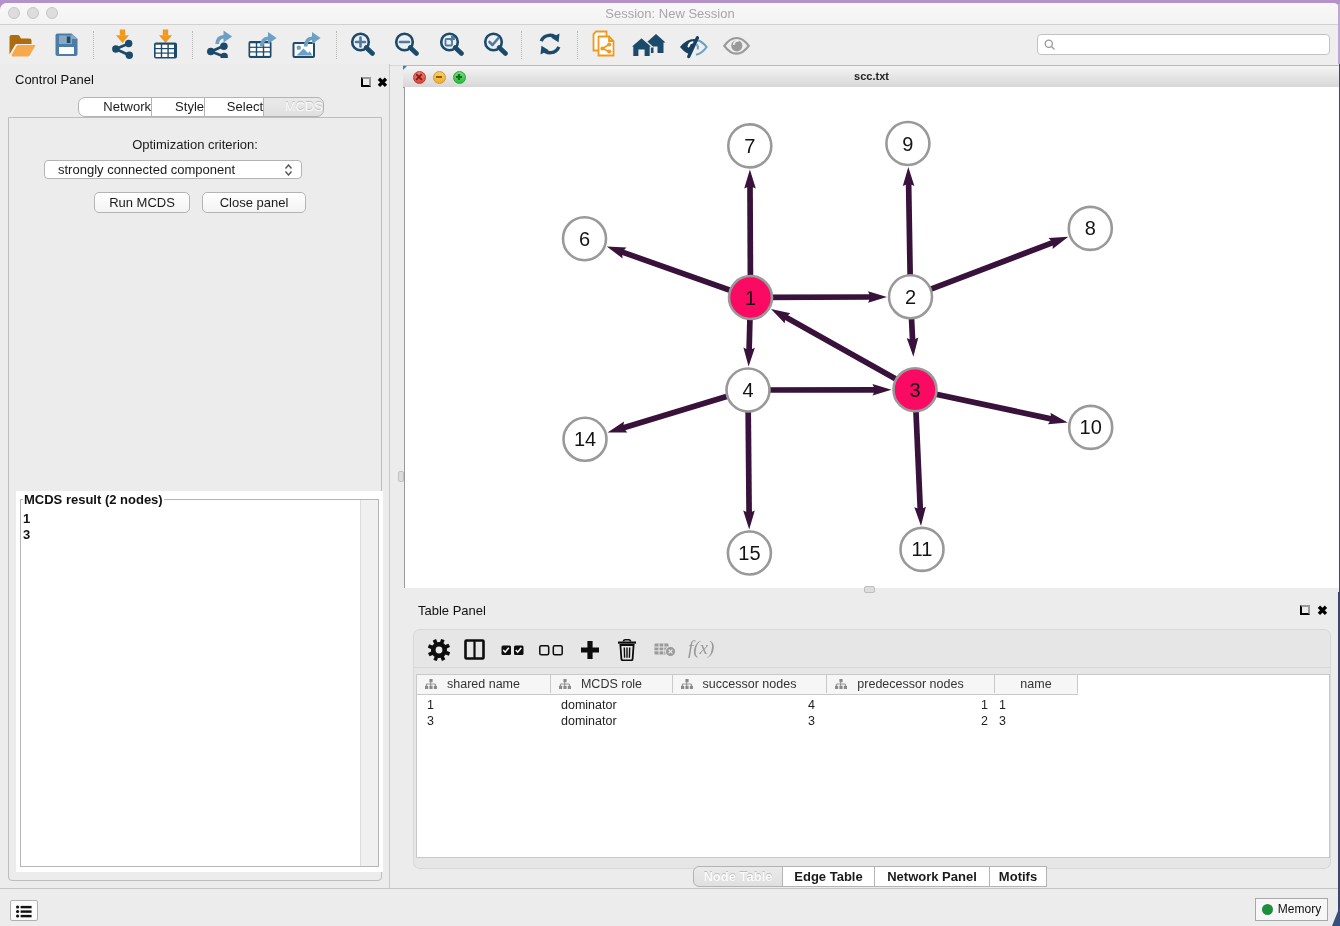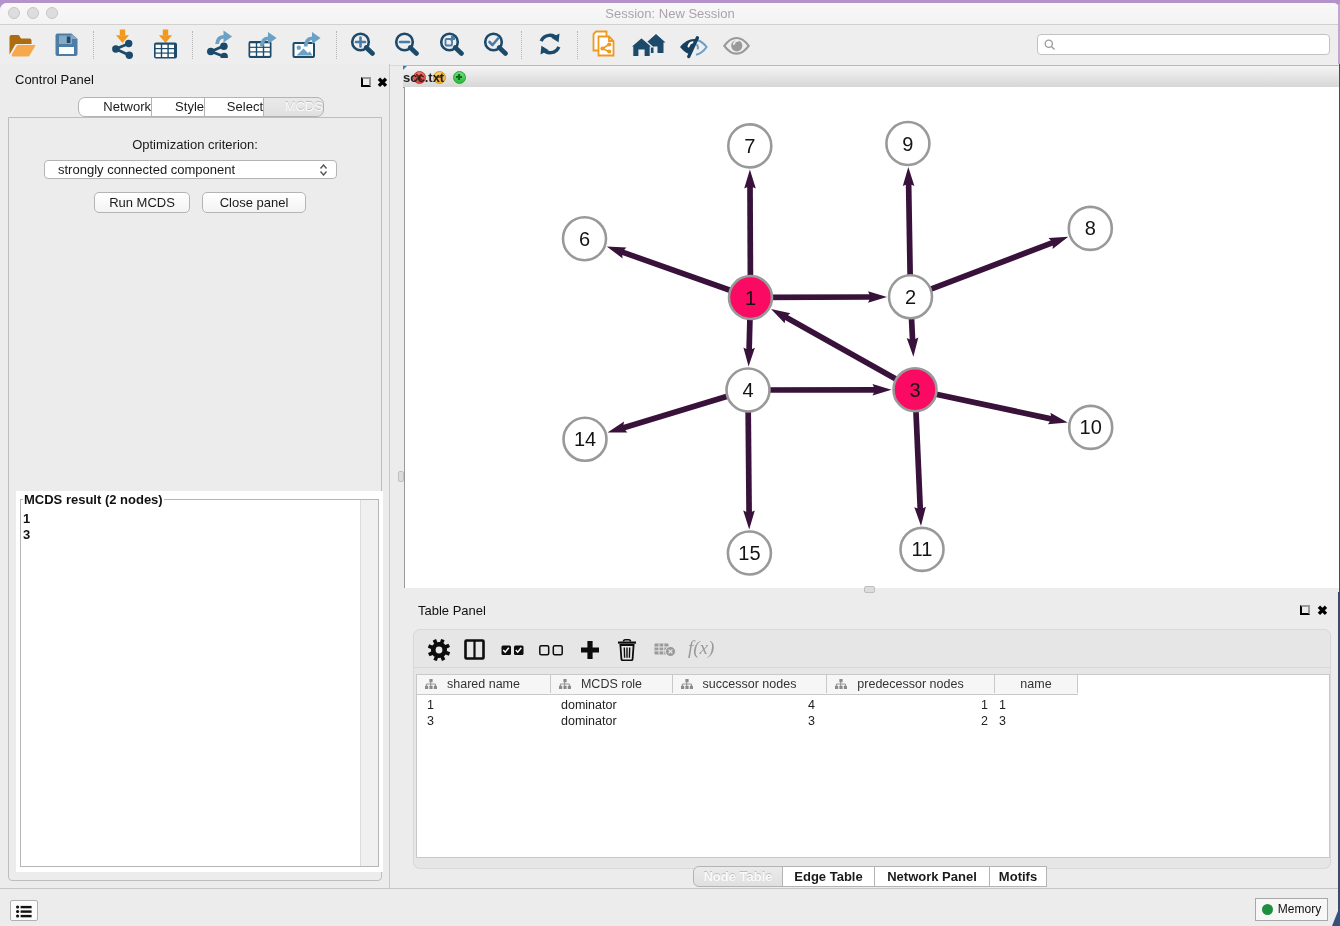--- a/index.html
+++ b/index.html
@@ -17,31 +17,31 @@
 #searchbox{left:1037px;top:9px;width:293px;height:21px;background:#fff;border:1px solid #c2c2c2;border-radius:4px;box-sizing:border-box;}
 
 #cpanel{left:0;top:61px;width:390px;height:824px;background:#ececec;border-right:1px solid #c9c9c9;box-sizing:border-box;}
 #cpanel h1{position:absolute;left:15px;top:8px;margin:0;font-size:13px;font-weight:normal;color:#111;}
 .floaticon{position:absolute;width:10px;height:10px;border:2px solid #000;border-top-color:#9a9a9a;border-right-color:#9a9a9a;box-sizing:border-box;}
 .xicon{position:absolute;font-size:13px;font-weight:bold;color:#000;line-height:1;}
 #cptabs{position:absolute;left:78px;top:33px;height:20px;}
 .tab{position:absolute;top:0;height:18px;background:#fff;border:1px solid #b3b3b3;box-sizing:content-box;text-align:right;font-size:13px;color:#1a1a1a;line-height:18px;}
 #cpbox{position:absolute;left:8px;top:53px;width:374px;height:764px;border:1px solid #bdbdbd;box-sizing:border-box;border-radius:0 0 4px 4px;}
 #optlabel{position:absolute;left:0;width:390px;top:73px;text-align:center;font-size:13px;color:#1a1a1a;}
-#cselect{position:absolute;left:44px;top:96px;width:293px;height:19px;background:#fff;border:1px solid #b4b4b4;border-radius:4px;box-sizing:border-box;font-size:13px;color:#1a1a1a;line-height:17px;padding-left:13px;}
+#cselect{position:absolute;left:44px;top:96px;width:258px;height:19px;background:#fff;border:1px solid #b4b4b4;border-radius:4px;box-sizing:border-box;font-size:13px;color:#1a1a1a;line-height:17px;padding-left:13px;}
 .btn{position:absolute;top:128px;height:21px;background:linear-gradient(#ffffff,#f3f3f3);border:1px solid #b4b4b4;border-radius:5px;box-sizing:border-box;text-align:center;font-size:13px;color:#1a1a1a;line-height:19px;}
 #mcdsresult{position:absolute;left:16px;top:427px;width:367px;height:381px;background:#fff;font-weight:bold;}
 #mcdsborder{position:absolute;left:4px;top:8px;right:4px;bottom:5px;border:1px solid #b5b5b5;}
 #mcdslegend{position:absolute;left:7px;top:1px;background:#fff;padding:0 1px;font-size:13px;color:#111;}
 #mcdsscroll{position:absolute;right:5px;top:9px;width:17px;bottom:6px;background:#f0f0f0;border-left:1px solid #dcdcdc;}
 #mcdstext{position:absolute;left:7px;top:20px;font-size:13px;color:#111;line-height:16px;}
 
 #netwin{left:403px;top:62px;width:937px;height:527px;}
 #nettitle{position:absolute;left:0;top:0;width:100%;height:23px;background:linear-gradient(#f4f4f4,#d7d7d7);border-bottom:1px solid #9c9c9c;border-top:1px solid #b9b9b9;box-sizing:border-box;}
-#nettitle .t{position:absolute;left:0;right:0;top:4px;text-align:left;font-size:13px;color:#222;font-weight:bold;}
+#nettitle .t{position:absolute;left:0;right:0;top:4px;text-align:center;font-size:11px;color:#222;font-weight:bold;}
 .tl{position:absolute;top:4.5px;width:13px;height:13px;border-radius:50%;box-sizing:border-box;}
 #netcanvas{position:absolute;left:1px;top:22px;width:936px;height:501px;background:#fff;border-left:1px solid #9a9a9a;box-sizing:border-box;}
 
 #tpanel{left:391px;top:589px;width:949px;height:296px;background:#ececec;}
 #tpanel h1{position:absolute;left:27px;top:11px;margin:0;font-size:13px;font-weight:normal;color:#111;}
 #ttools{position:absolute;left:22px;top:37px;width:918px;height:39px;background:#e6e6e6;border:1px solid #d8d8d8;border-radius:7px 7px 0 0;box-sizing:border-box;}
 #ttable{position:absolute;left:25px;top:82px;width:914px;height:184px;background:#fff;border:1px solid #c9c9c9;box-sizing:border-box;}
 #thead{position:absolute;left:0;top:0;width:661px;height:19px;background:#f6f6f6;border-bottom:1px solid #c9c9c9;}
 .hcell{position:absolute;top:0;height:18px;border-right:1px solid #c9c9c9;text-align:center;font-size:12.5px;color:#333;line-height:19px;}
 .trow{position:absolute;font-size:12.5px;color:#222;height:16px;line-height:16px;}

